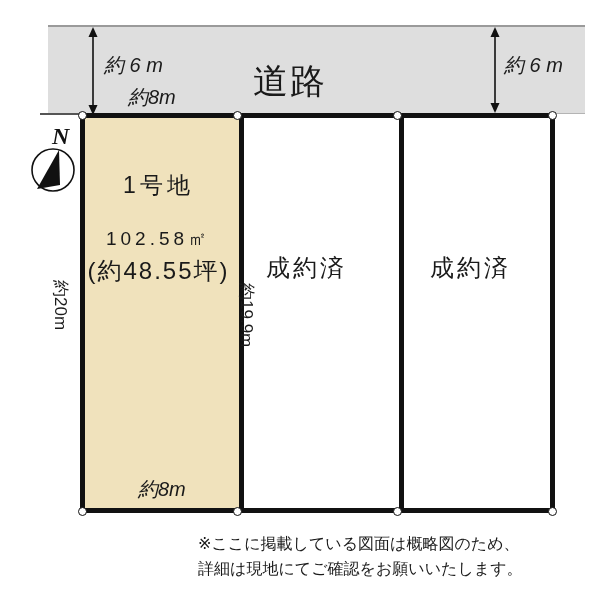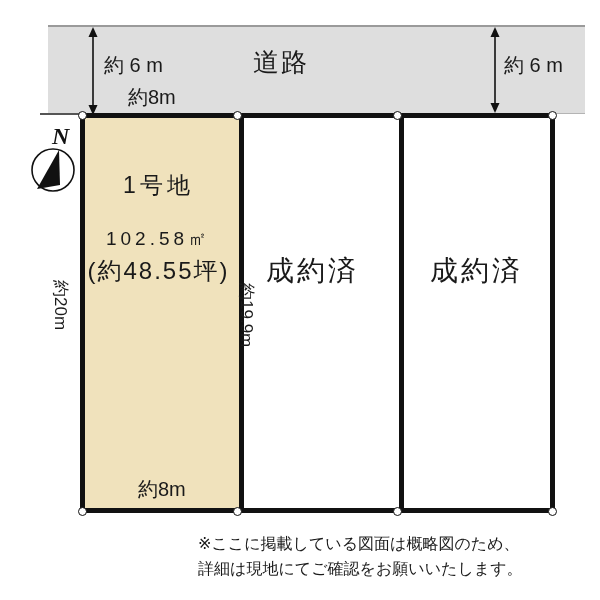--- a/index.html
+++ b/index.html
@@ -7,25 +7,25 @@
   .canvas{
     position:relative;width:600px;height:600px;background:#ffffff;overflow:hidden;
     font-family:"Liberation Sans","DejaVu Sans",sans-serif;color:#1a1a1a;
   }
   
   .road{
     position:absolute;left:48px;top:25px;width:537px;height:89px;
     background:#dedede;border-top:2px solid #9a9a9a;border-bottom:1px solid #b4b4b4;
   }
   .road-label{
-    position:absolute;left:253px;top:45px;font-size:26px;letter-spacing:2px;
+    position:absolute;left:253px;top:58px;font-size:35px;letter-spacing:2px;
   }
   
   .dim-arrow{position:absolute;}
-  .dim-label{position:absolute;font-size:20px;white-space:pre;}
+  .dim-label{position:absolute;font-size:20px;white-space:pre;font-style:italic;}
   .lbl-road-left{left:104px;top:52px;}
   .lbl-road-right{left:504px;top:52px;}
   .lbl-frontage-top{left:128px;top:84px;}
   .lbl-frontage-bottom{left:138px;top:476px;}
   
   .depth-label{
     position:absolute;font-size:17px;white-space:nowrap;
     transform-origin:left top;transform:rotate(90deg);
   }
   .depth-left{left:72px;top:280px;}
@@ -53,21 +53,21 @@
   }
   .plot1-area{
     position:absolute;left:80px;top:226px;width:157px;text-align:center;
     font-size:19px;letter-spacing:4px;white-space:nowrap;
   }
   .plot1-tsubo{
     position:absolute;left:80px;top:255px;width:157px;text-align:center;
     font-size:24px;letter-spacing:2px;white-space:nowrap;
   }
   .sold-label{
-    position:absolute;top:252px;font-size:28px;letter-spacing:3px;
+    position:absolute;top:252px;font-size:24px;letter-spacing:3px;
   }
   .sold-2{left:266px;}
   .sold-3{left:430px;}
   
   .marker{
     position:absolute;width:9px;height:9px;border-radius:50%;
     background:#ffffff;border:1.5px solid #111111;z-index:5;
     margin-left:-4.5px;margin-top:-4.5px;
   }
   

